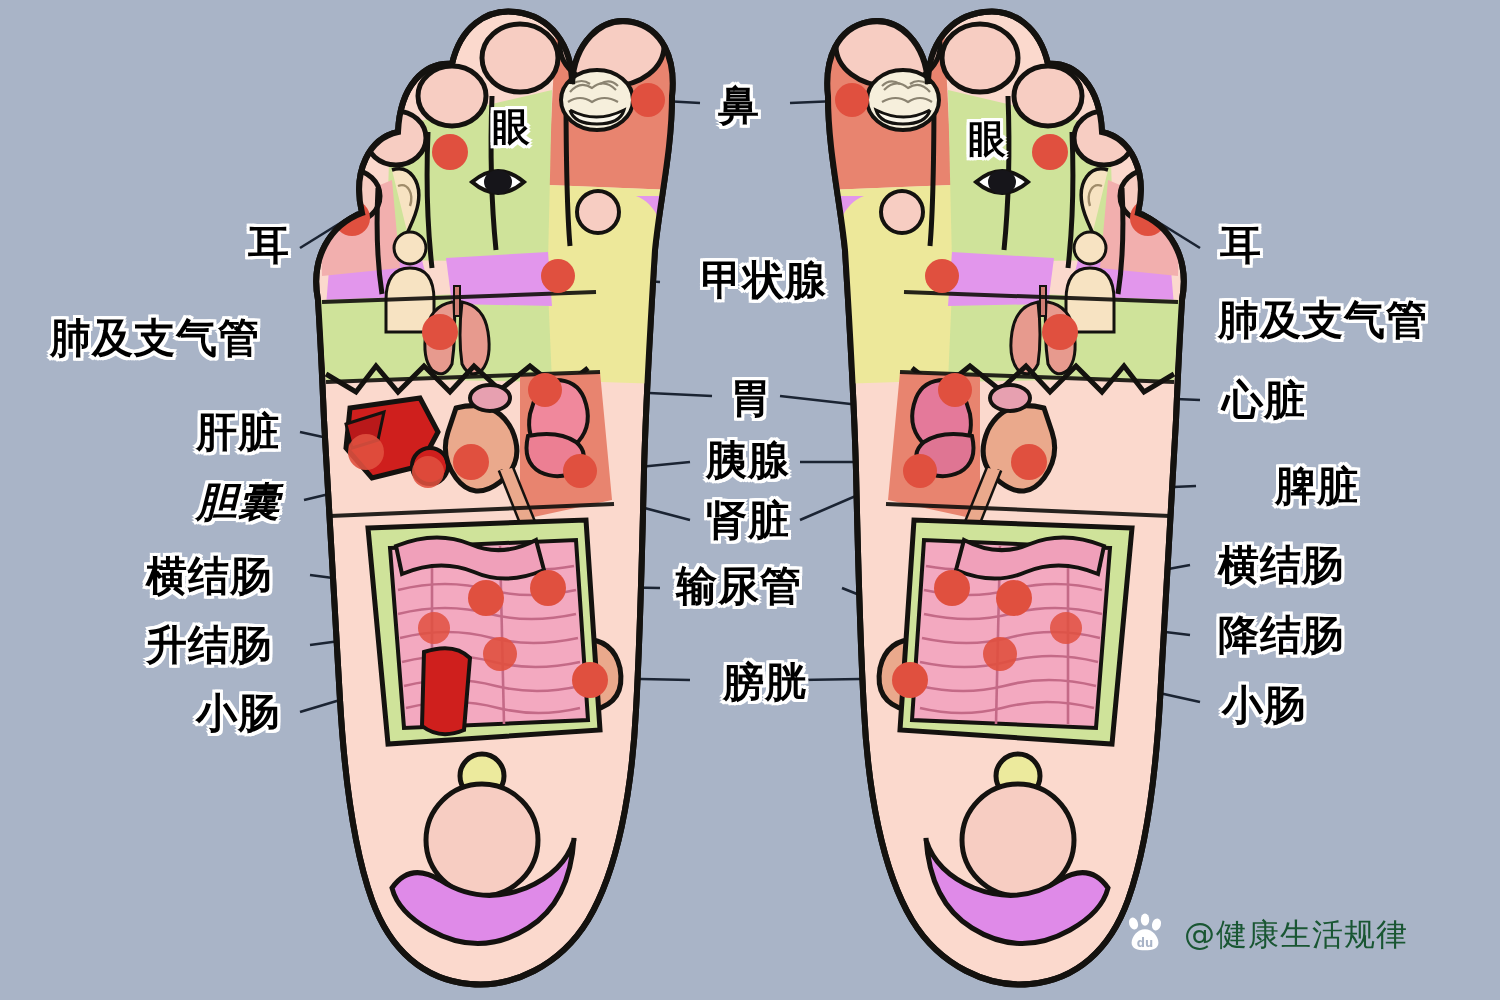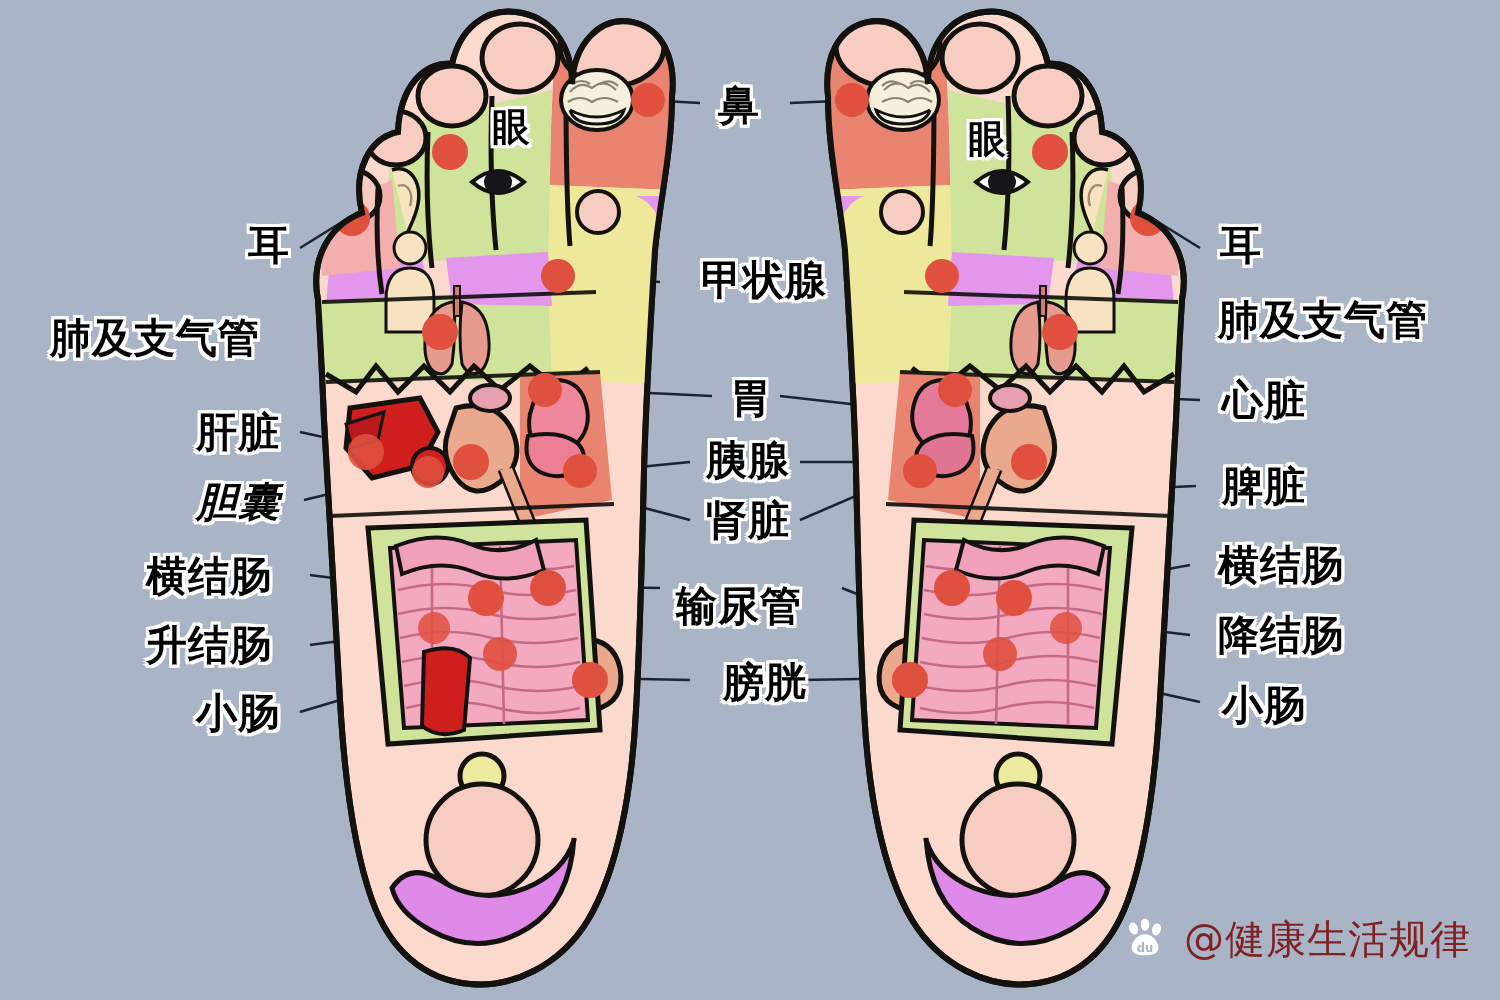--- a/index.html
+++ b/index.html
@@ -28,23 +28,23 @@
   }
   .lbl.onfoot{font-size:38px;}
 
   #watermark{
     position:absolute;
     left:1122px;top:912px;
     display:flex;align-items:center;gap:16px;
     z-index:60;
   }
   #wm-text{
-    color:#7f1d1d;
+    color:#14532d;
     font-family:"DejaVu Sans","Liberation Sans",sans-serif;
-    font-size:40px;font-weight:500;letter-spacing:1px;
+    font-size:31px;font-weight:500;letter-spacing:1px;
     opacity:.96;
   }
 </style>
 </head>
 <body>
 
 <div id="stage">
 
   <svg id="art" viewBox="0 0 1500 1000">
     <defs>
@@ -408,29 +408,29 @@
     <div class="lbl" style="left:146px;top:625px;text-align:center;">升结肠</div>
     <div class="lbl" style="left:196px;top:693px;">小肠</div>
   </div>
 
   <div id="labels-center">
     <div class="lbl" style="left:718px;top:85px;">鼻</div>
     <div class="lbl" style="left:676px;top:260px;padding-left:25px;">甲状腺</div>
     <div class="lbl" style="left:730px;top:378px;">胃</div>
     <div class="lbl" style="left:706px;top:440px;">胰腺</div>
     <div class="lbl" style="left:706px;top:500px;">肾脏</div>
-    <div class="lbl" style="left:676px;top:586px;">输尿管</div>
+    <div class="lbl" style="left:676px;top:566px;">输尿管</div>
     <div class="lbl" style="left:723px;top:662px;text-align:center;">膀胱</div>
   </div>
 
   <div id="labels-right">
     <div class="lbl" style="left:1220px;top:225px;">耳</div>
     <div class="lbl" style="left:1218px;top:300px;">肺及支气管</div>
     <div class="lbl" style="left:1222px;top:380px;">心脏</div>
-    <div class="lbl" style="left:1222px;top:466px;">脾脏</div>
+    <div class="lbl" style="left:1275px;top:466px;">脾脏</div>
     <div class="lbl" style="left:1218px;top:545px;">横结肠</div>
     <div class="lbl" style="left:1218px;top:615px;">降结肠</div>
     <div class="lbl" style="left:1222px;top:685px;">小肠</div>
   </div>
 
   <div id="labels-onfoot">
     <div class="lbl onfoot" style="left:492px;top:108px;">眼</div>
     <div class="lbl onfoot" style="left:968px;top:120px;">眼</div>
   </div>
 

